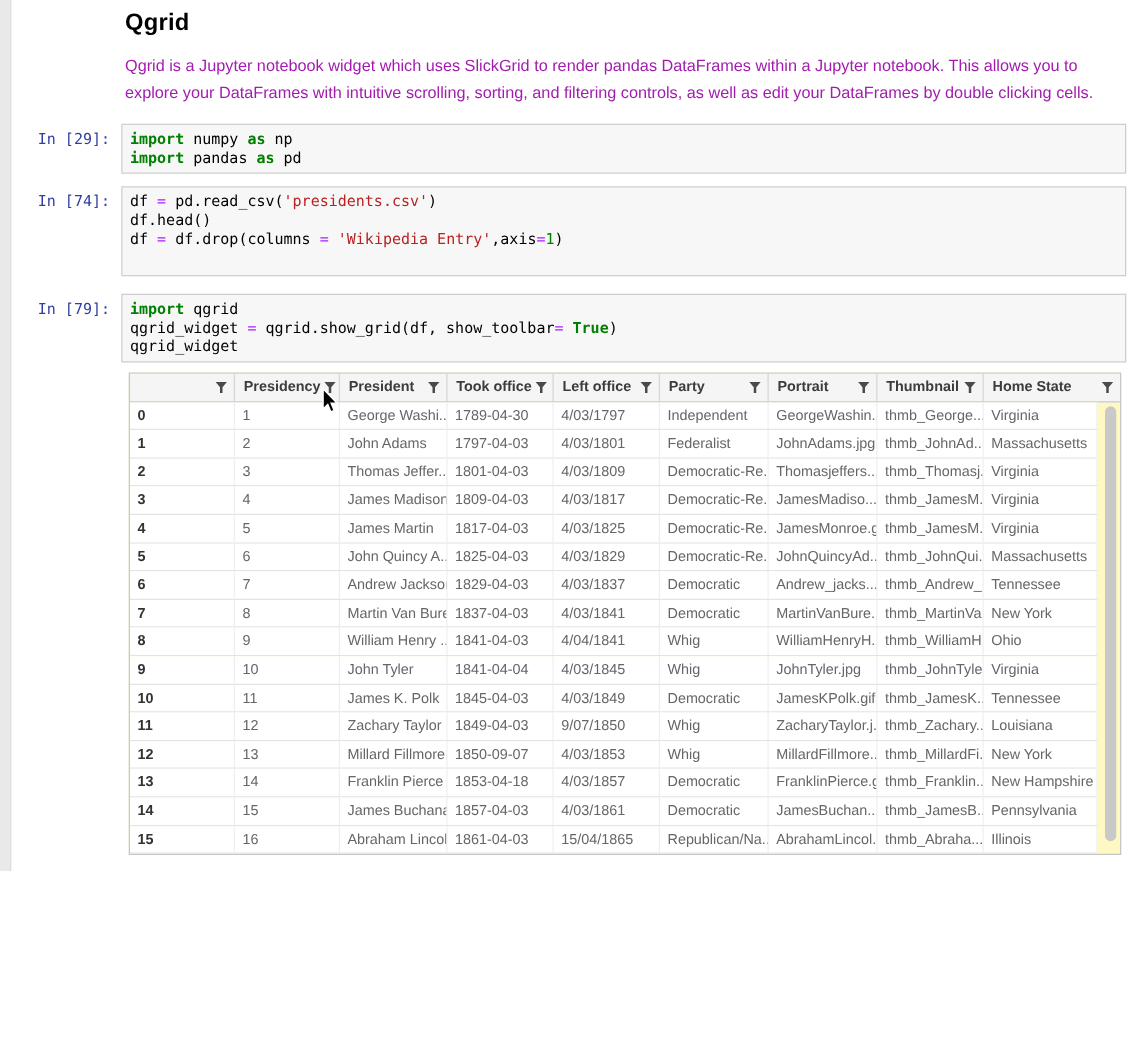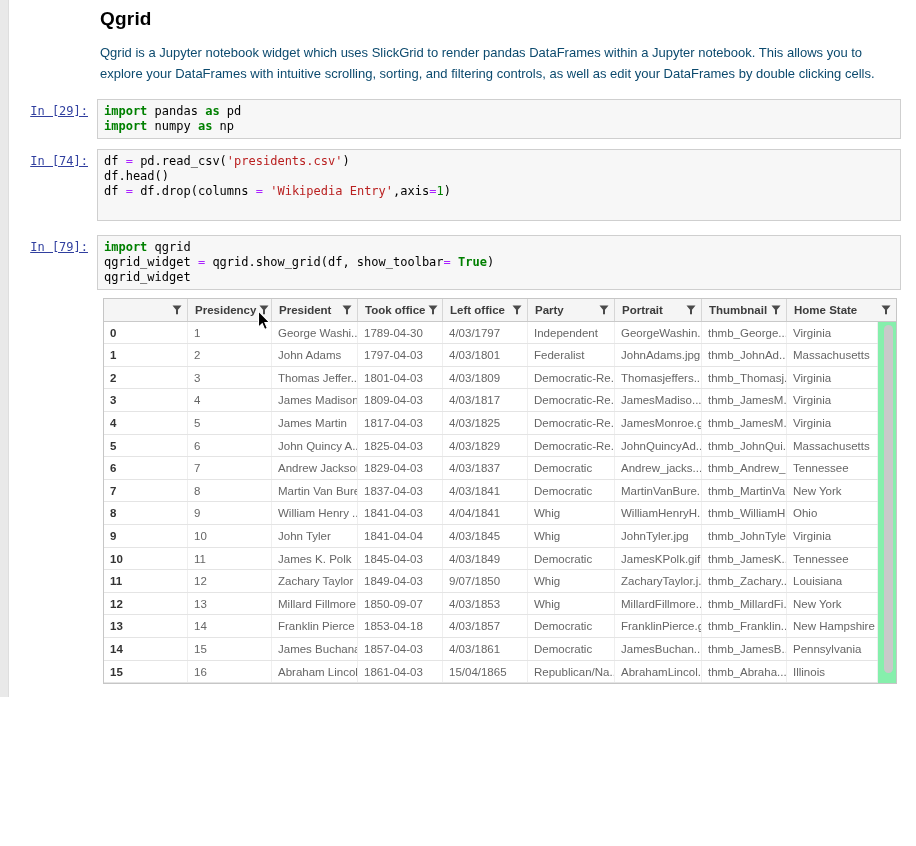--- a/index.html
+++ b/index.html
@@ -11,28 +11,27 @@
     background: #fff;
     font-family: "Liberation Sans", sans-serif;
   }
   .left-strip {
     position:absolute; left:0; top:0; width:9px; height:846px;
     background:#e9e9e9; border-right:1px solid #dedede;
   }
   
   .md-cell { margin-left:100px; padding-top:8px; width:792px; }
   .md-title { font-size:19px; font-weight:bold; color:#000; margin-bottom:13px; letter-spacing:0.2px; }
-  .md-desc  { font-size:13px; color:#0c4a6e; line-height:1.6; }
+  .md-desc  { font-size:13px; color:#a21caf; line-height:1.6; }
   
   .cell { display:flex; align-items:flex-start; margin-bottom:10px; }
   .prompt {
     width:97px; flex:0 0 97px; text-align:right; padding-right:9px; padding-top:5px;
     font-family:"DejaVu Sans Mono", monospace; font-size:12px; color:#303F9F;
     white-space:pre;
-    text-decoration:underline;
   }
   .input-area {
     flex:1; margin-right:15px;
     background:#f7f7f7; border:1px solid #cfcfcf;
     padding:4px 6px; min-height:24px;
     font-family:"DejaVu Sans Mono", monospace; font-size:12px; line-height:15px;
     color:#000; white-space:pre;
   }
   .input-area.tall { min-height:72px; }
   .input-area.empty-tall { min-height:44px; }
@@ -60,21 +59,21 @@
     background:#ececec; border:1px solid #c9c9c9; border-radius:3px;
     font-family:"Liberation Sans", sans-serif; font-size:12px; color:#444;
     cursor:pointer;
   }
   .tb-expand {
     margin-left:auto; width:27px; height:23px; border:none; border-radius:2px;
     background:#ececec; display:flex; align-items:center; justify-content:center; cursor:pointer;
   }
   .grid {
     position:relative;
-    width:794px; border:1px solid #c6c6c6; background:#86efac;
+    width:794px; border:1px solid #c6c6c6; background:#fef9c3;
   }
   .grid-header {
     display:grid;
     grid-template-columns:84px 84px 86px 85px 85px 87px 87px 85px 1fr;
     height:23px; background:#f5f5f5; border-bottom:1px solid #c9c9c9;
   }
   .hdr-cell {
     display:flex; align-items:center; justify-content:space-between;
     padding:0 5px 0 7px; border-right:1px solid #d6d6d6;
     font-size:11.5px; font-weight:bold; color:#3c3c3c; white-space:nowrap; overflow:hidden;
@@ -113,21 +112,21 @@
 
   <div class="md-cell">
     <div class="md-title">Qgrid</div>
     <div class="md-desc">Qgrid is a Jupyter notebook widget which uses SlickGrid to render pandas DataFrames within a Jupyter notebook. This allows you to explore your DataFrames with intuitive scrolling, sorting, and filtering controls, as well as edit your DataFrames by double clicking cells.</div>
   </div>
 
   <div style="height:14px"></div>
 
   <div class="cell">
     <div class="prompt">In [29]:</div>
-    <div class="input-area"><div class="code-line"><span class="tok-kw">import</span><span class="tok-pl"> pandas </span><span class="tok-kw">as</span><span class="tok-pl"> pd</span></div><div class="code-line"><span class="tok-kw">import</span><span class="tok-pl"> numpy </span><span class="tok-kw">as</span><span class="tok-pl"> np</span></div></div>
+    <div class="input-area"><div class="code-line"><span class="tok-kw">import</span><span class="tok-pl"> numpy </span><span class="tok-kw">as</span><span class="tok-pl"> np</span></div><div class="code-line"><span class="tok-kw">import</span><span class="tok-pl"> pandas </span><span class="tok-kw">as</span><span class="tok-pl"> pd</span></div></div>
   </div>
 
   <div class="cell" style="margin-bottom:14px">
     <div class="prompt">In [74]:</div>
     <div class="input-area tall"><div class="code-line"><span class="tok-pl">df </span><span class="tok-op">=</span><span class="tok-pl"> pd.read_csv(</span><span class="tok-str">'presidents.csv'</span><span class="tok-pl">)</span></div><div class="code-line"><span class="tok-pl">df.head()</span></div><div class="code-line"><span class="tok-pl">df </span><span class="tok-op">=</span><span class="tok-pl"> df.drop(columns </span><span class="tok-op">=</span><span class="tok-pl"> </span><span class="tok-str">'Wikipedia Entry'</span><span class="tok-pl">,axis</span><span class="tok-op">=</span><span class="tok-num">1</span><span class="tok-pl">)</span></div></div>
   </div>
 
   <div class="cell" style="margin-bottom:8px">
     <div class="prompt">In [79]:</div>
     <div class="input-area"><div class="code-line"><span class="tok-kw">import</span><span class="tok-pl"> qgrid</span></div><div class="code-line"><span class="tok-pl">qgrid_widget </span><span class="tok-op">=</span><span class="tok-pl"> qgrid.show_grid(df, show_toolbar</span><span class="tok-op">=</span><span class="tok-pl"> </span><span class="tok-kw">True</span><span class="tok-pl">)</span></div><div class="code-line"><span class="tok-pl">qgrid_widget</span></div></div>

